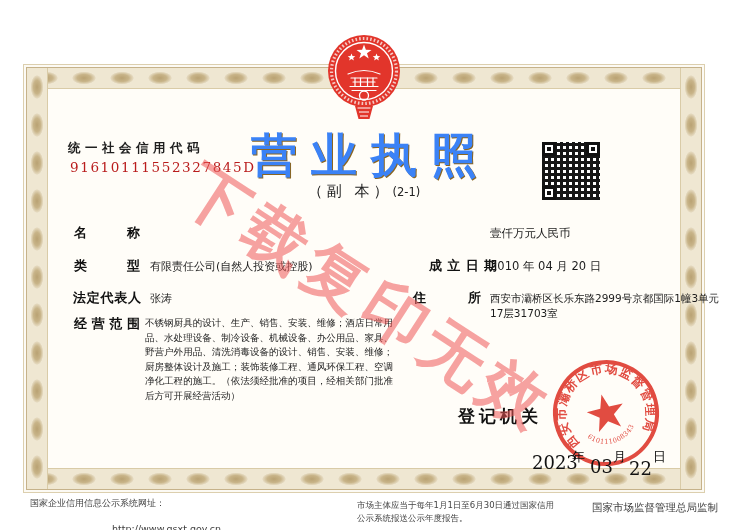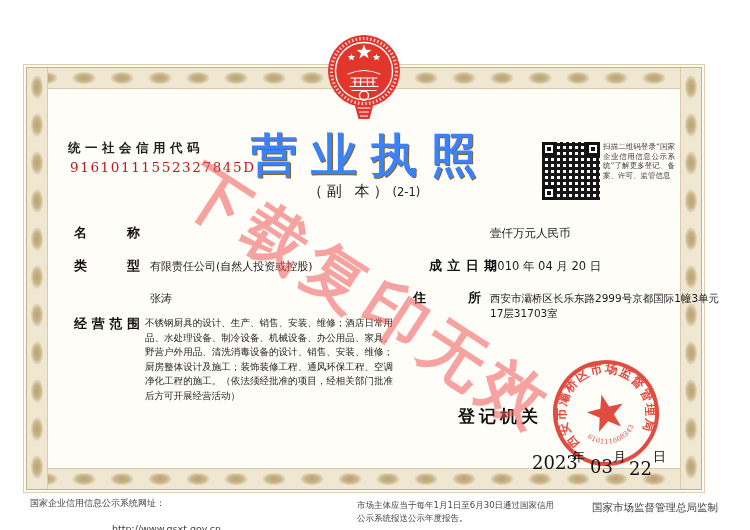--- a/index.html
+++ b/index.html
@@ -119,27 +119,27 @@
   <div class="title">营业执照</div>
   <div class="subtitle">
     <span>（副  本）</span><span class="copyno">(2-1)</span>
   </div>
 
   <div class="qr">
     <div class="finder f-tl"></div>
     <div class="finder f-tr"></div>
     <div class="finder f-bl"></div>
   </div>
-  <div class="qr-caption">扫描二维码登录“国家企业信用信息公示系统”了解更多登记、备案、许可、监管信息</div>
 
   <div class="flabel" style="left:74px; top:224px; width:66px;">名称</div>
 
   <div class="flabel" style="left:74px; top:257px; width:66px;">类型</div>
   <div class="fvalue" style="left:150px; top:259px;">有限责任公司(自然人投资或控股)</div>
 
+  <div class="flabel" style="left:73px; top:289px; width:68px;">法定代表人</div>
   <div class="fvalue" style="left:150px; top:291px;">张涛</div>
 
   <div class="flabel" style="left:74px; top:315px; width:66px;">经营范围</div>
   <div class="fvalue scope" style="left:145px; top:316px;">不锈钢厨具的设计、生产、销售、安装、维修；酒店日常用品、水处理设备、制冷设备、机械设备、办公用品、家具、野营户外用品、清洗消毒设备的设计、销售、安装、维修；厨房整体设计及施工；装饰装修工程、通风环保工程、空调净化工程的施工。（依法须经批准的项目，经相关部门批准后方可开展经营活动）</div>
 
   <div class="fvalue" style="left:490px; top:226px; font-size:11.5px;">壹仟万元人民币</div>
 
   <div class="flabel" style="left:413px; top:257px; width:68px;margin-left:16px;">成立日期</div>
   <div class="fvalue" style="left:490px; top:259px; font-size:11.5px;">2010 年 04 月 20 日</div>
 

